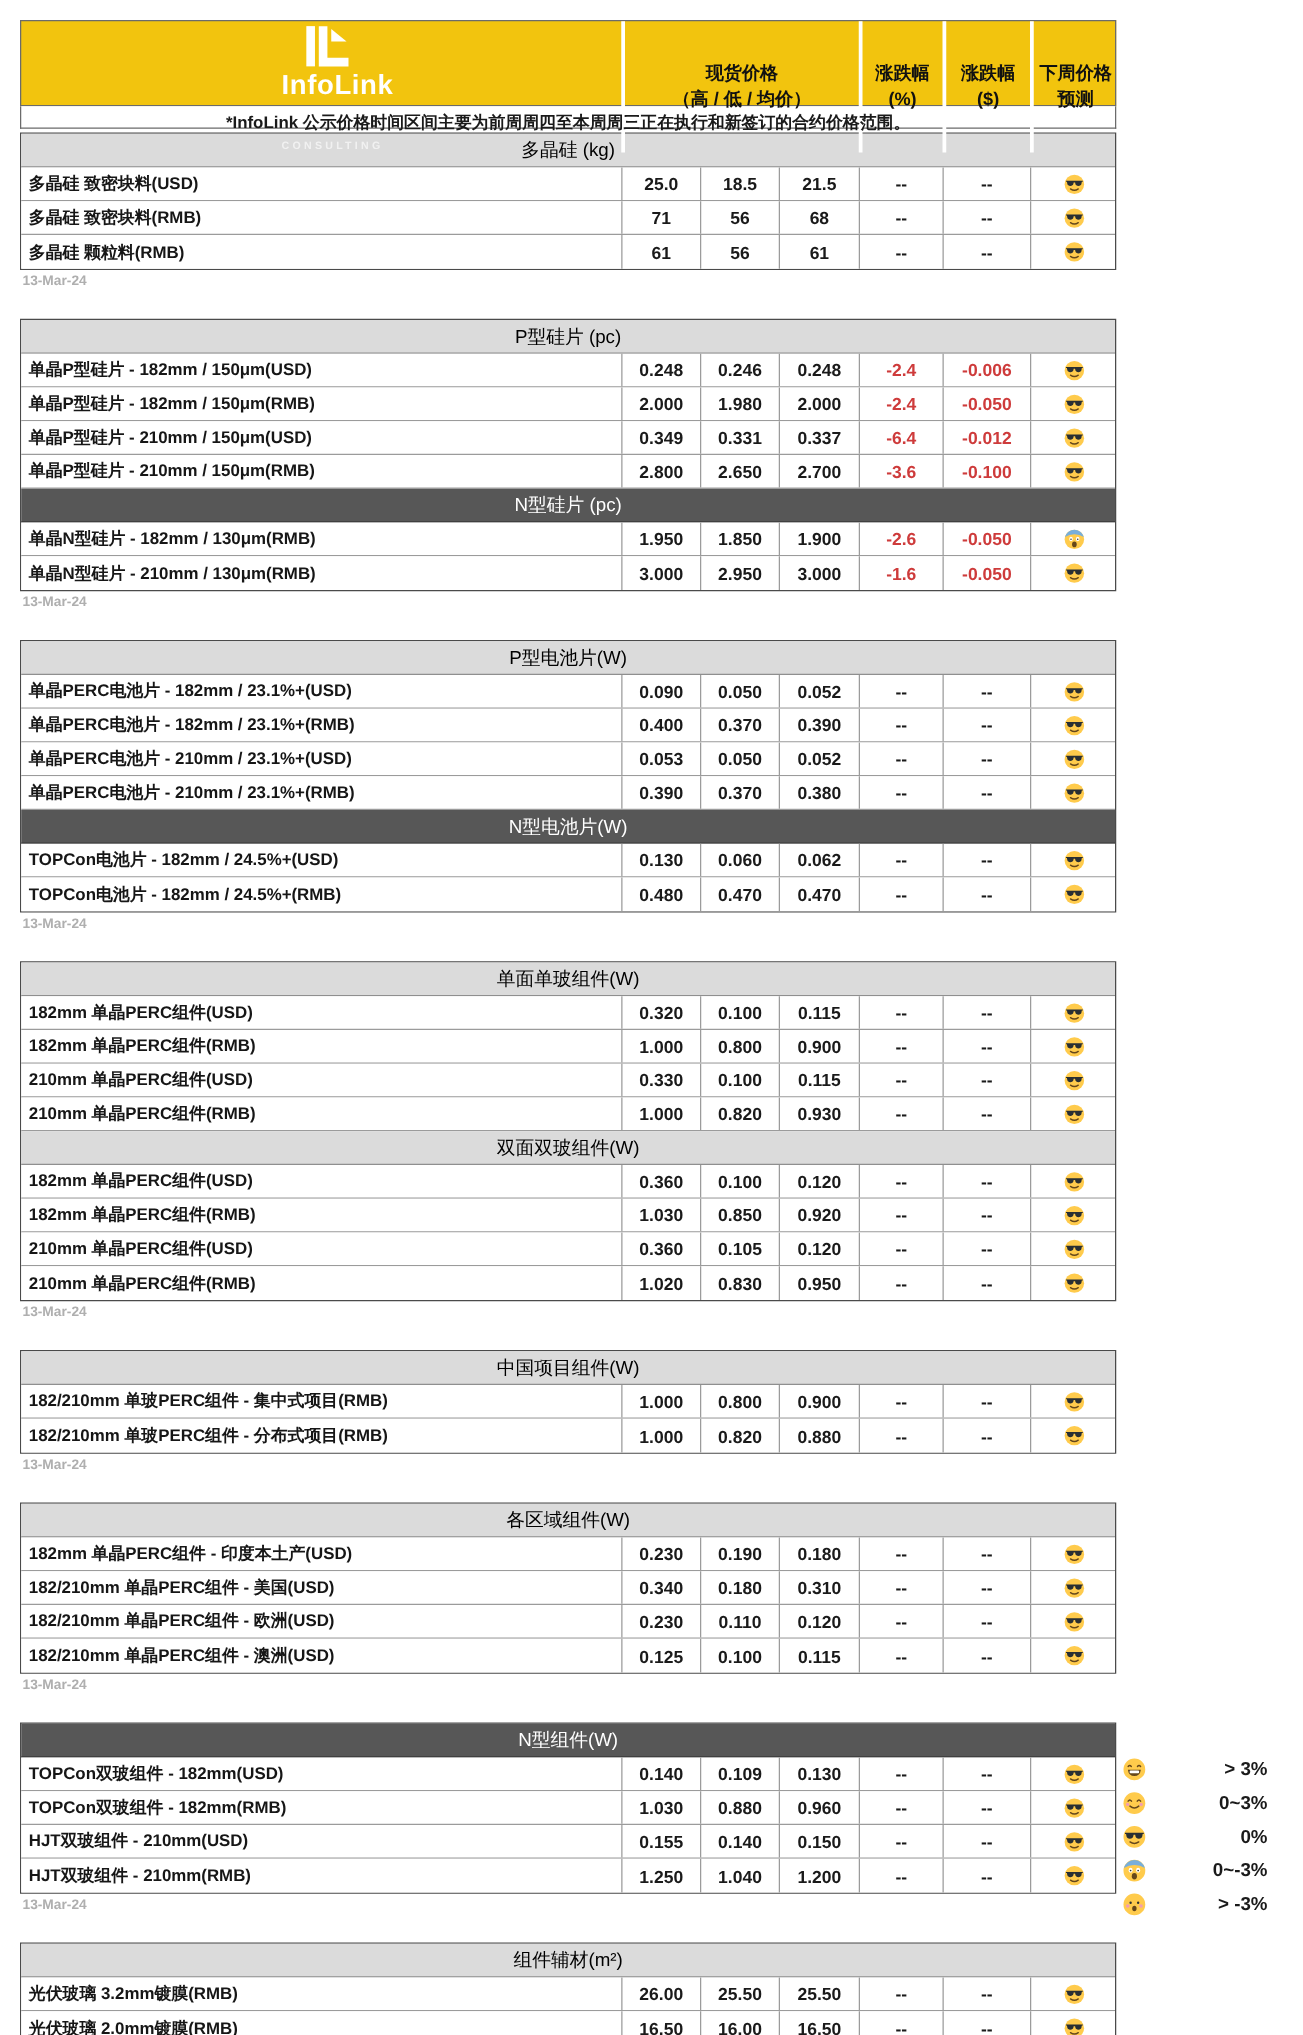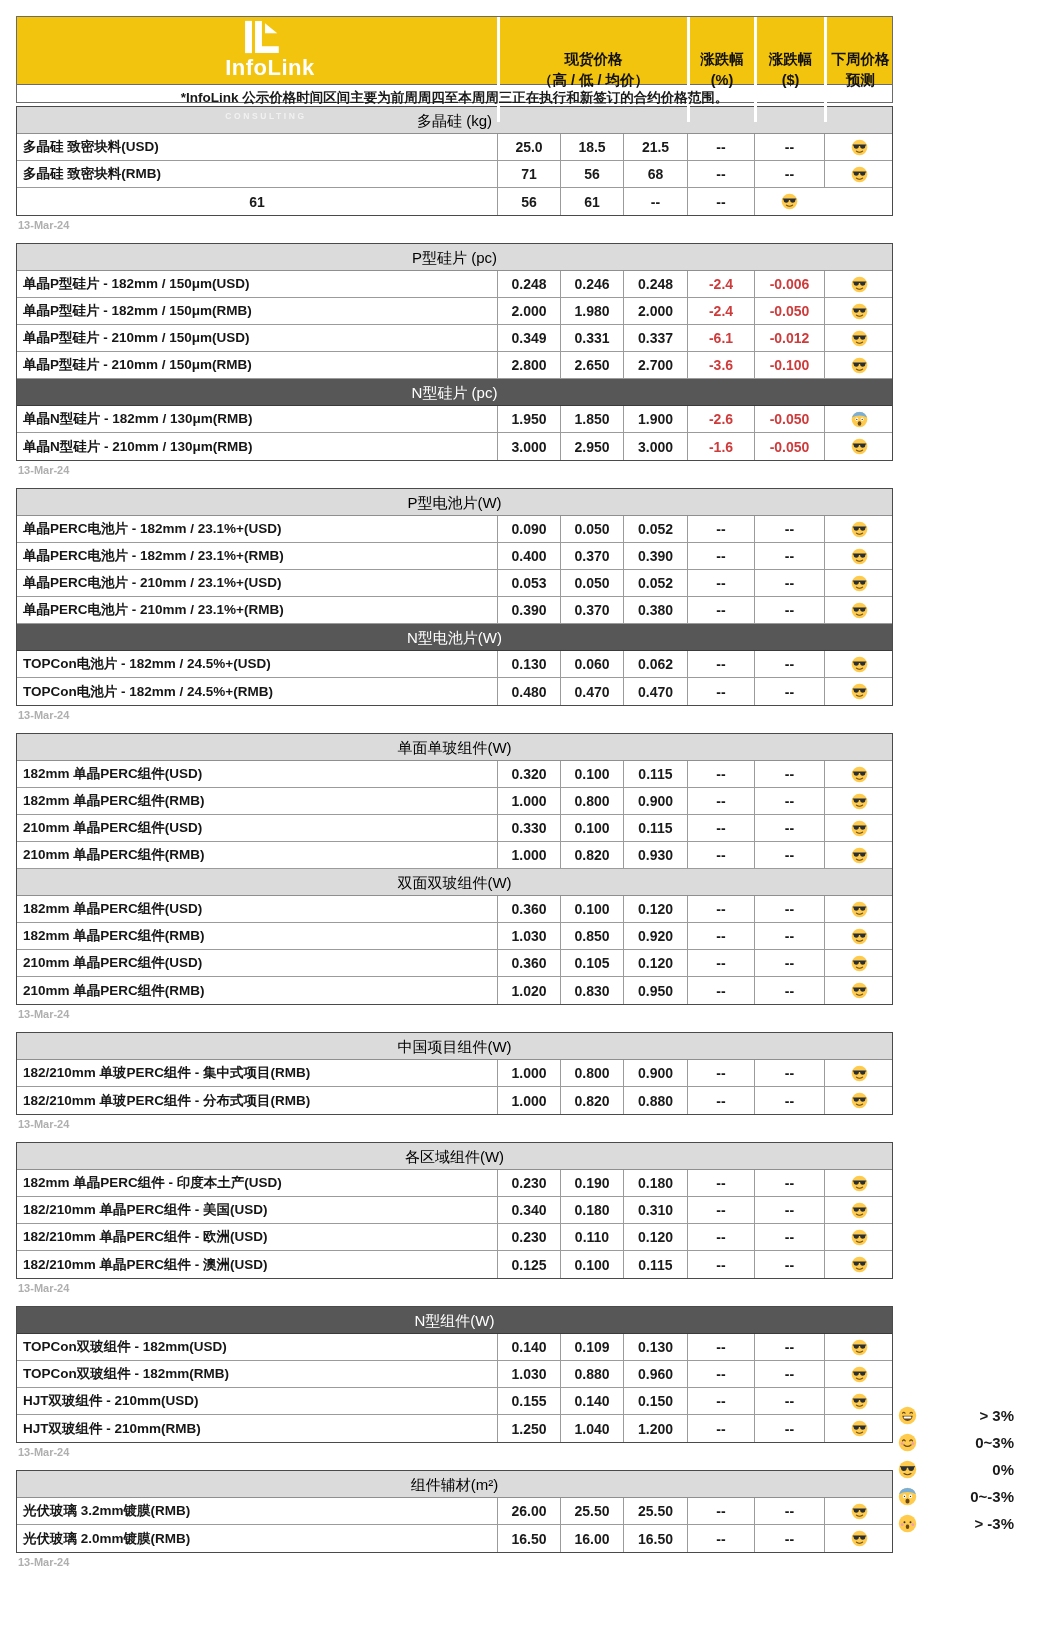--- a/index.html
+++ b/index.html
@@ -13,21 +13,21 @@
   .logo{display:flex;align-items:center;justify-content:flex-start !important;padding-left:26px;}
   .logo-mark{width:46px;height:40px;margin-right:10px;flex:0 0 auto;}
   .logo-text{display:flex;flex-direction:column;gap:28px;}
   .logo-name{color:#fff;font-weight:bold;font-size:22px;line-height:22px;letter-spacing:.5px;}
   .logo-sub{color:rgba(255,255,255,.62);font-size:8.5px;letter-spacing:2.6px;margin-top:3px;font-weight:bold;}
 
   
   .note{height:18px;line-height:26px;text-align:center;font-weight:bold;font-size:13.5px;border:1px solid #6b6b6b;border-top:none;box-sizing:border-box;background:#fff;}
 
   
-  .ptable{margin-top:6px;border:1px solid #4a4a4a;box-sizing:border-box;}
+  .ptable{margin-top:18px;border:1px solid #4a4a4a;box-sizing:border-box;}
   .first-table{margin-top:3px;}
   .group-header{height:27px;line-height:27px;text-align:center;font-weight:normal;font-size:15px;box-sizing:border-box;}
   .group-header.light{background:#DBDBDB;color:#000;border-bottom:1px solid #8f8f8f;}
   .group-header.dark{background:#575757;color:#fff;border-bottom:1px solid #3a3a3a;}
   .prow{display:grid;grid-template-columns:480px 63px 63px 64px 67px 70px 70px;height:27px;box-sizing:border-box;background:#fff;}
   .prow + .prow, .prow + .group-header, .group-header + .prow{border-top:0;}
   .prow:not(:last-child){border-bottom:1px solid #9b9b9b;}
   .cell{display:flex;align-items:center;justify-content:center;font-size:14px;font-weight:bold;box-sizing:border-box;overflow:hidden;white-space:nowrap;}
   .cell.lbl{justify-content:flex-start;padding-left:6px;font-size:13.5px;color:#161616;}
   .cell + .cell{border-left:1px solid #9b9b9b;}
@@ -110,20 +110,21 @@
             <span>
               <svg viewBox="0 0 24 24">
                 <circle cx="12" cy="12" r="11" fill="#FFCB4C"></circle>
                 <path d="M2.5 7.8h19v1.3h-1.1l-.4 2.3c-.3 1.6-1.5 2.4-3.4 2.4-2 0-3.2-.8-3.5-2.4l-.3-1.5h-1.6l-.3 1.5c-.3 1.6-1.5 2.4-3.5 2.4-1.9 0-3.1-.8-3.4-2.4l-.4-2.3H2.5z" fill="#292F33"></path>
                 <path d="M7.6 17.1q4.4 3.1 8.8 0" stroke="#65471B" stroke-width="1.5" fill="none" stroke-linecap="round"></path>
               </svg>
             </span>
           </div>
         </div>
         <div class="prow">
+          <div class="cell lbl">多晶硅 颗粒料(RMB)</div>
           <div class="cell num">61</div>
           <div class="cell num">56</div>
           <div class="cell num">61</div>
           <div class="cell num">--</div>
           <div class="cell num">--</div>
           <div class="cell emo">
             <span>
               <svg viewBox="0 0 24 24">
                 <circle cx="12" cy="12" r="11" fill="#FFCB4C"></circle>
                 <path d="M2.5 7.8h19v1.3h-1.1l-.4 2.3c-.3 1.6-1.5 2.4-3.4 2.4-2 0-3.2-.8-3.5-2.4l-.3-1.5h-1.6l-.3 1.5c-.3 1.6-1.5 2.4-3.5 2.4-1.9 0-3.1-.8-3.4-2.4l-.4-2.3H2.5z" fill="#292F33"></path>
@@ -168,21 +169,21 @@
                 <path d="M7.6 17.1q4.4 3.1 8.8 0" stroke="#65471B" stroke-width="1.5" fill="none" stroke-linecap="round"></path>
               </svg>
             </span>
           </div>
         </div>
         <div class="prow">
           <div class="cell lbl">单晶P型硅片 - 210mm / 150μm(USD)</div>
           <div class="cell num">0.349</div>
           <div class="cell num">0.331</div>
           <div class="cell num">0.337</div>
-          <div class="cell num neg">-6.1</div>
+          <div class="cell num neg">-6.4</div>
           <div class="cell num neg">-0.012</div>
           <div class="cell emo">
             <span>
               <svg viewBox="0 0 24 24">
                 <circle cx="12" cy="12" r="11" fill="#FFCB4C"></circle>
                 <path d="M2.5 7.8h19v1.3h-1.1l-.4 2.3c-.3 1.6-1.5 2.4-3.4 2.4-2 0-3.2-.8-3.5-2.4l-.3-1.5h-1.6l-.3 1.5c-.3 1.6-1.5 2.4-3.5 2.4-1.9 0-3.1-.8-3.4-2.4l-.4-2.3H2.5z" fill="#292F33"></path>
                 <path d="M7.6 17.1q4.4 3.1 8.8 0" stroke="#65471B" stroke-width="1.5" fill="none" stroke-linecap="round"></path>
               </svg>
             </span>
           </div>

